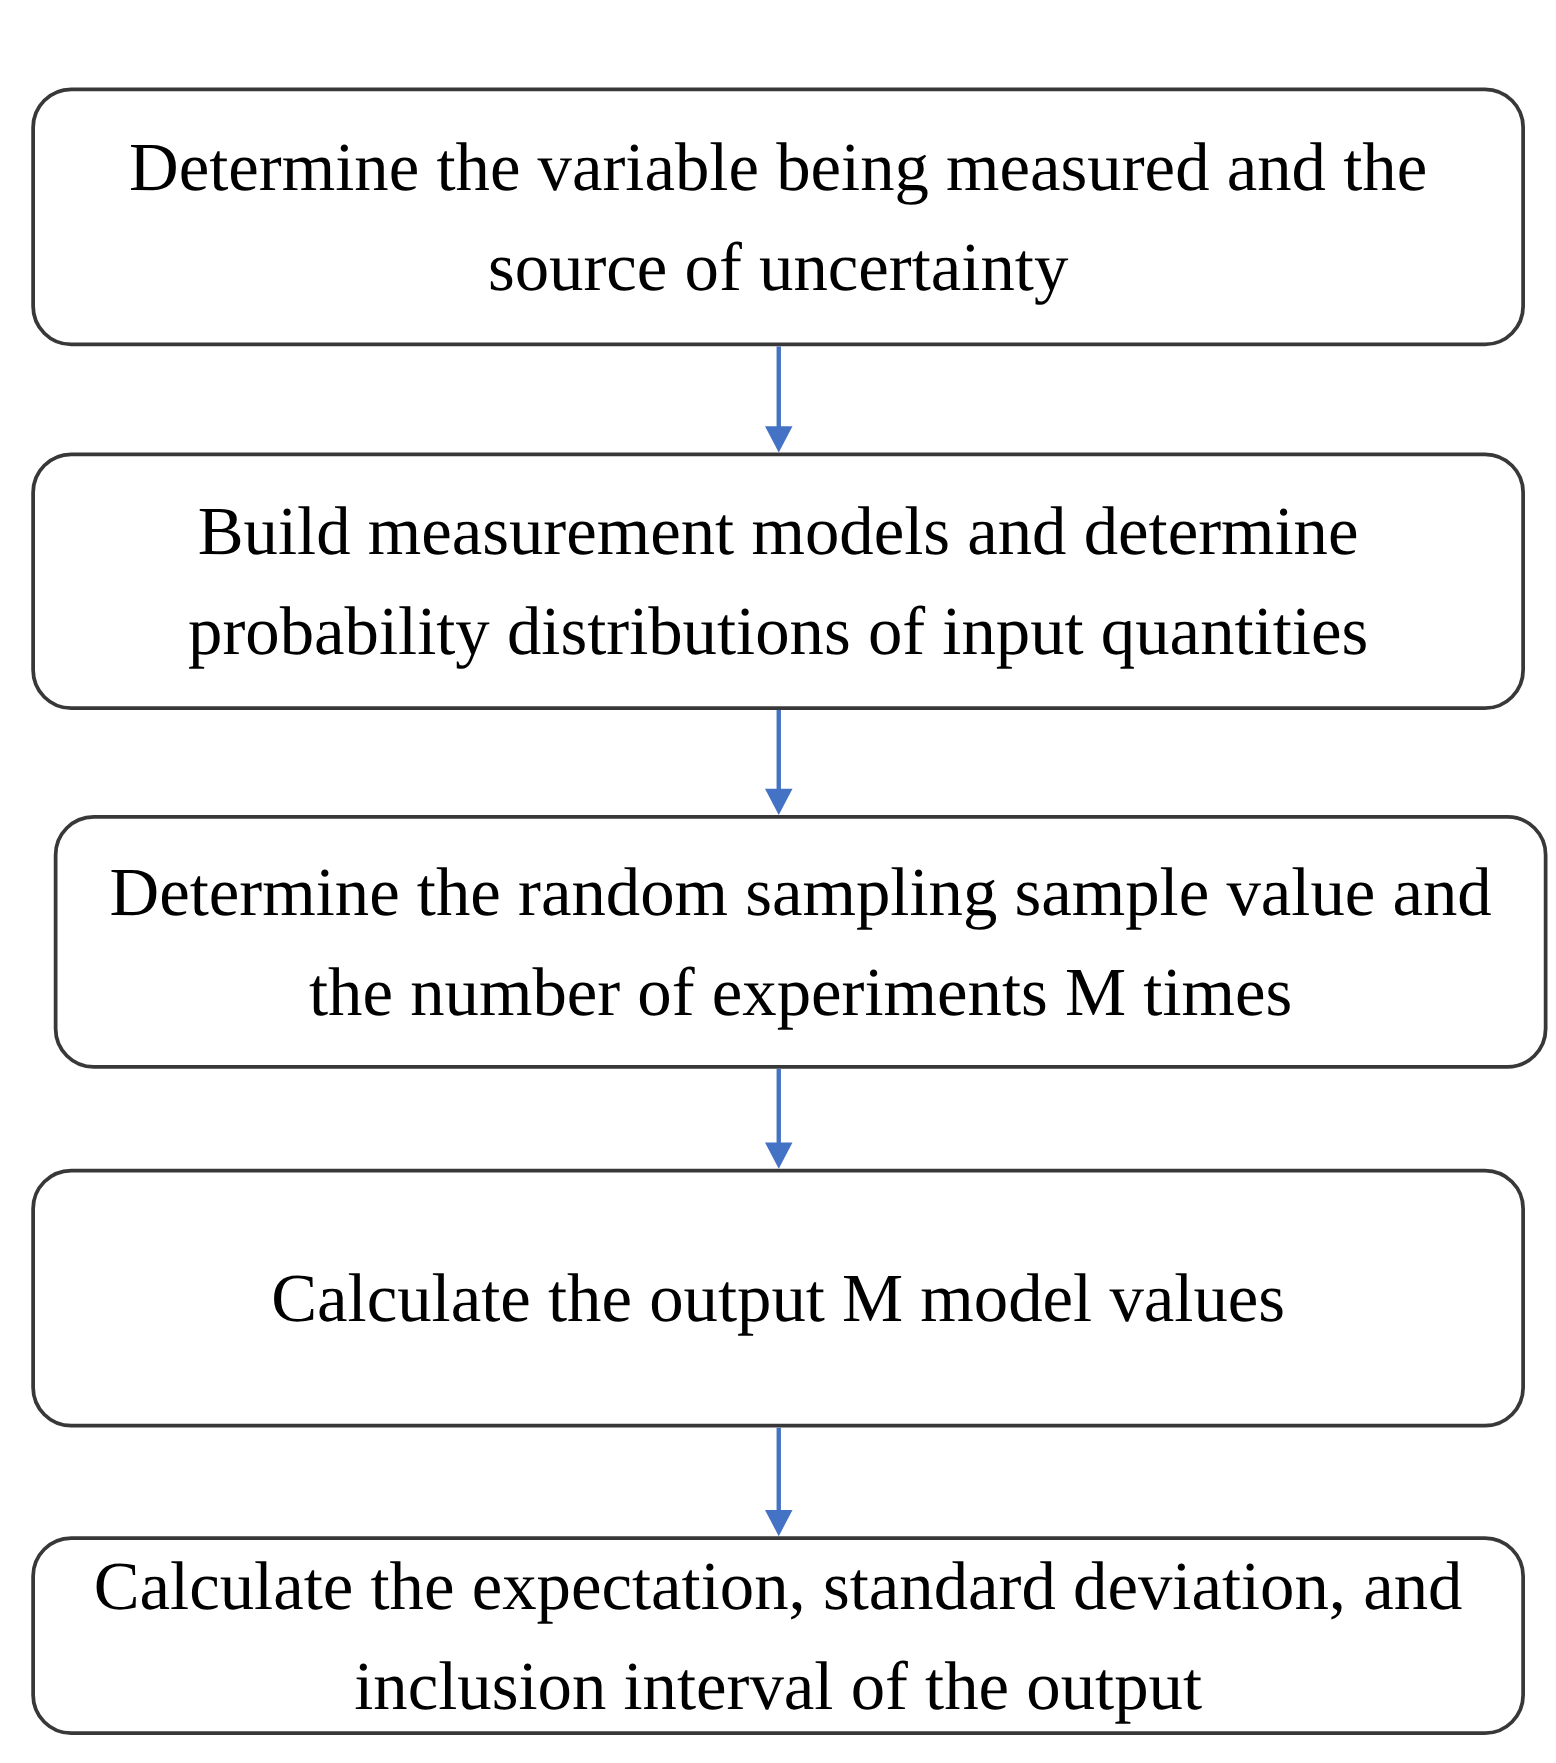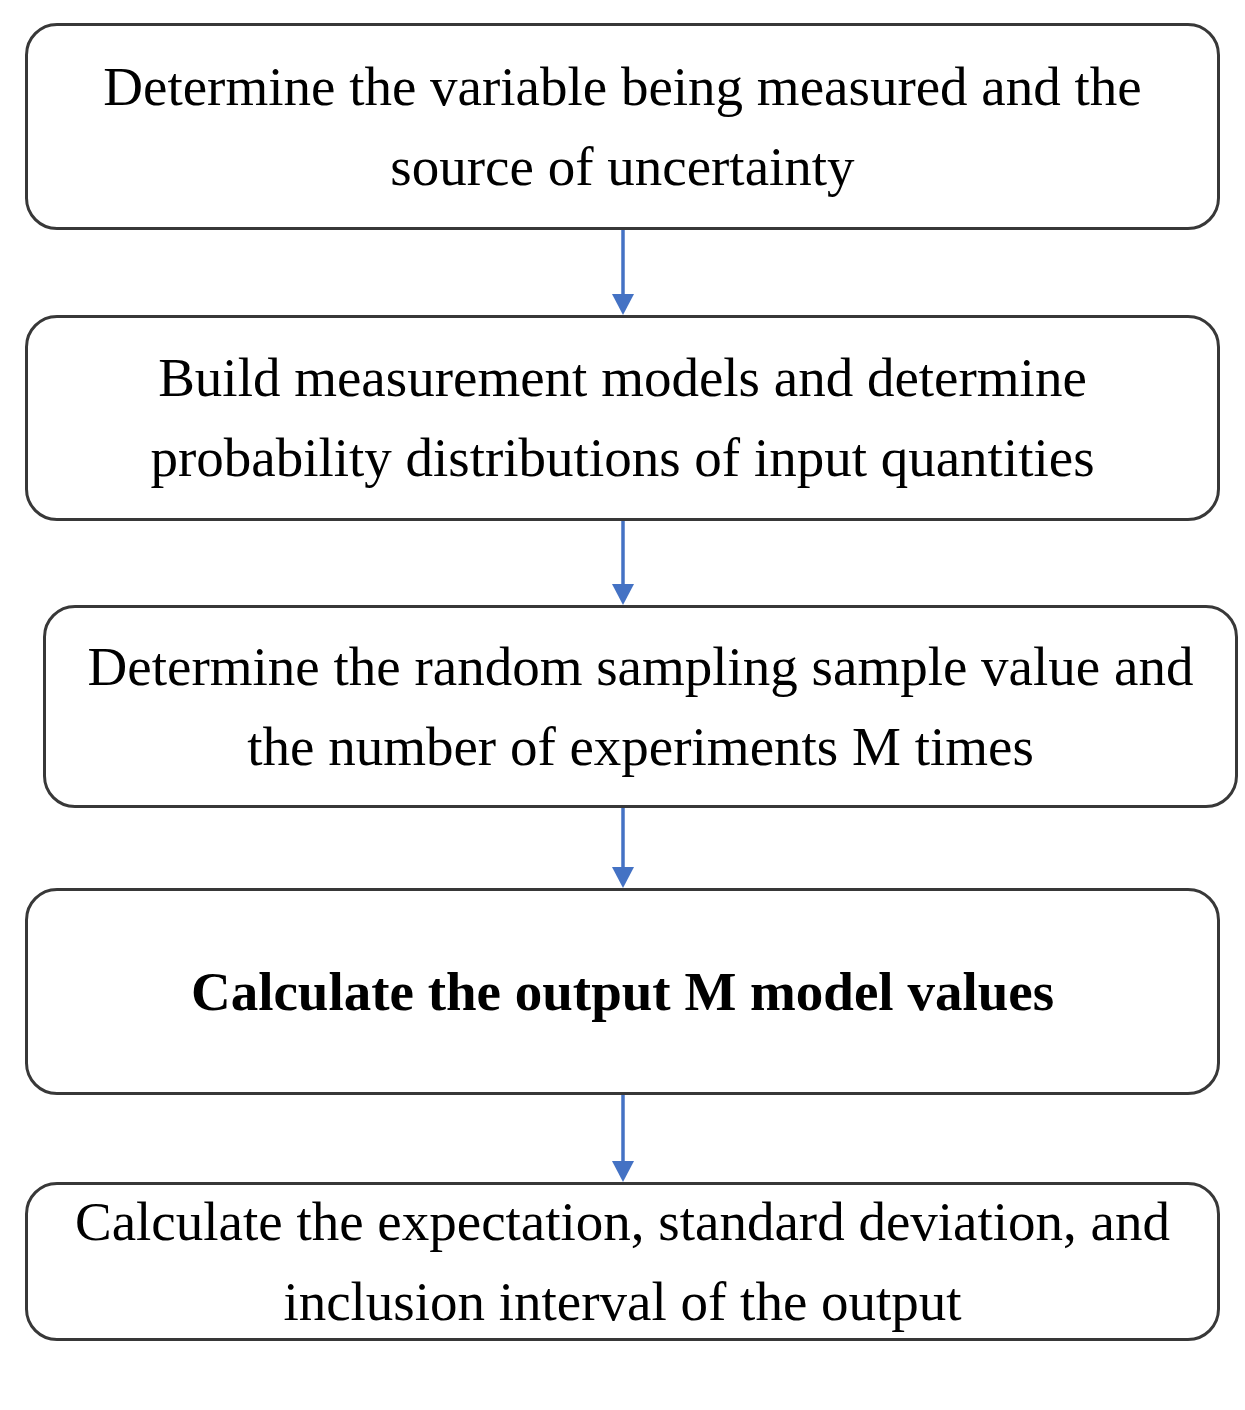--- a/index.html
+++ b/index.html
@@ -32,24 +32,24 @@
     text-align: center;
     color: var(--text-color, #000000);
     font-size: 55px;
     line-height: 1.45;
     padding: 0 30px;
     flex-shrink: 0;
   }
   .flow-box .label {
     display: block;
   }
-  .box-1 { height: 207px; }
+  .box-1 { height: 207px; margin-top: 47px; }
   .box-2 { height: 206px; text-align: center; }
   .box-3 { height: 203px; margin-left: 36px; }
-  .box-4 { height: 207px; font-weight: bold; }
+  .box-4 { height: 207px; }
   .box-5 { height: 159px; }
   .arrow {
     flex-shrink: 0;
     display: block;
   }
   .arrow line {
     stroke: var(--arrow-color, #4472C4);
     stroke-width: 3.5;
   }
   .arrow polygon {

